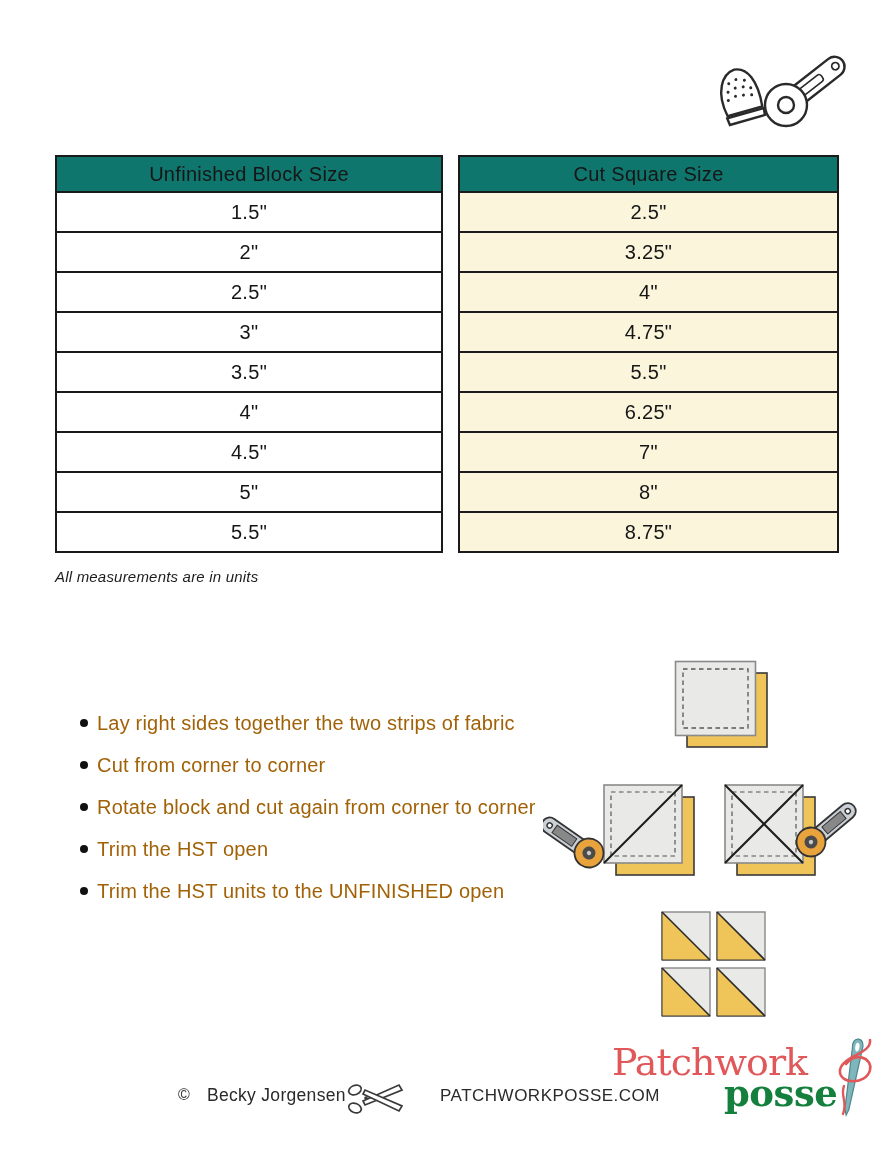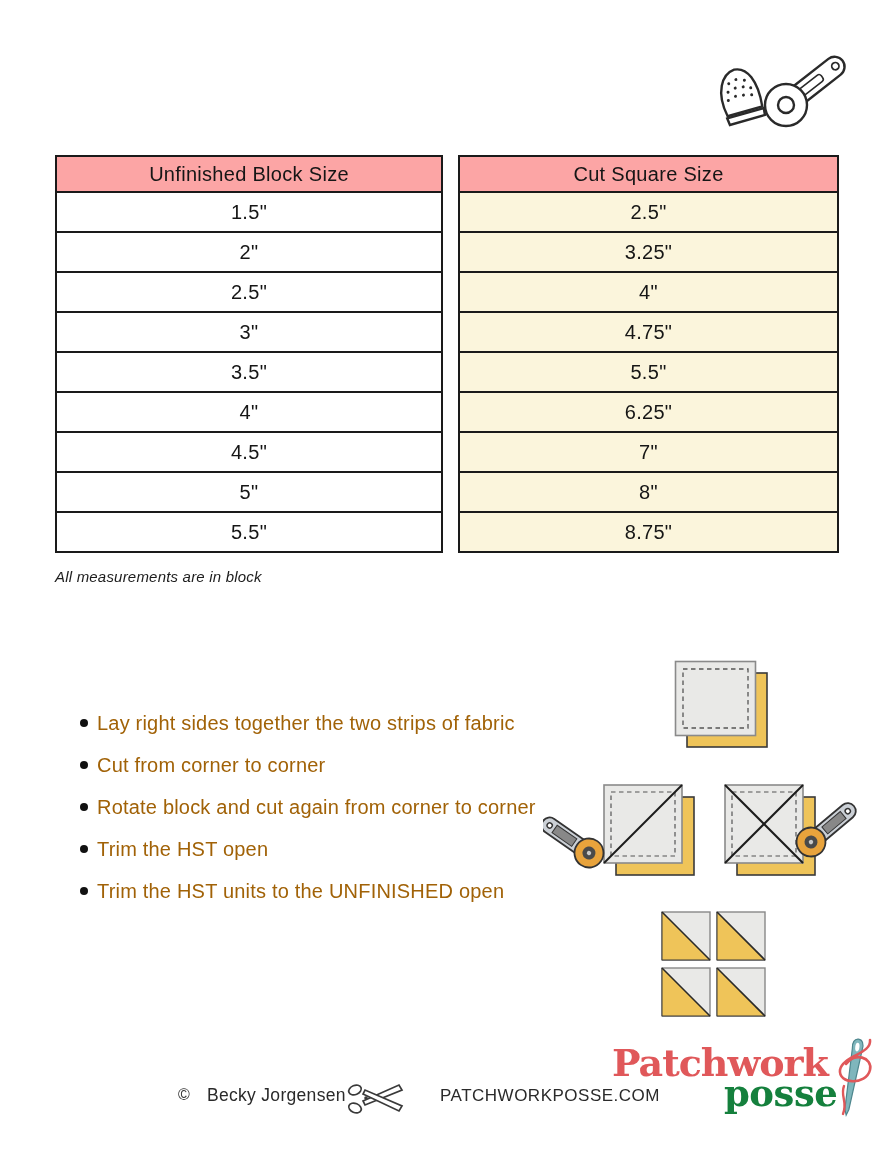--- a/index.html
+++ b/index.html
@@ -18,40 +18,40 @@
     height:34px;display:flex;align-items:center;justify-content:center;
     font-size:20px;border-bottom:2px solid #1a1a1a;letter-spacing:.3px;
   }
   .size-table .trow{
     height:38px;display:flex;align-items:center;justify-content:center;
     font-size:20px;border-bottom:2px solid #1a1a1a;letter-spacing:.3px;
   }
   .size-table .trow:last-child{border-bottom:none;}
   #table-left{left:55px;top:155px;width:388px;}
   #table-right{left:458px;top:155px;width:381px;}
-  #table-left .thead,#table-right .thead{background:#fca5a5;}
+  #table-left .thead,#table-right .thead{background:#0f766e;}
   #table-right .trow{background:#FBF5DC;}
 
   #note{left:55px;top:568px;font-size:15px;font-style:italic;letter-spacing:.2px;color:#1c1c1c;}
 
   
   #instructions{left:80px;top:712px;width:480px;list-style:none;margin:0;padding:0;}
   #instructions li{
     display:flex;align-items:center;gap:9px;margin-bottom:20px;height:22px;
     font-size:20px;font-weight:300;color:#a16207;letter-spacing:.2px;white-space:nowrap;
   }
   #instructions .dot{width:8px;height:8px;border-radius:50%;background:#111;flex:0 0 8px;}
 
   
   #copyright-symbol{left:178px;top:1086px;font-size:16px;color:#333;}
   #copyright-name{left:207px;top:1085px;font-size:17.5px;color:#2a2a2a;letter-spacing:.3px;}
   #website{left:440px;top:1086px;font-size:17px;color:#2a2a2a;letter-spacing:.5px;}
 
   
-  #logo-line1{left:612px;top:1040px;font-family:"DejaVu Serif",serif;font-weight:bold;
+  #logo-line1{left:612px;top:1040px;font-family:"DejaVu Serif",serif;font-weight:normal;
     font-size:38px;color:#E0585A;letter-spacing:-1px;}
   #logo-line2{left:724px;top:1071px;font-family:"DejaVu Serif",serif;font-weight:bold;
     font-size:37px;color:#15803d;letter-spacing:-.5px;}
 </style>
 </head>
 <body>
 
 <div id="page">
 
 
@@ -103,21 +103,21 @@
     <div class="trow">3.25"</div>
     <div class="trow">4"</div>
     <div class="trow">4.75"</div>
     <div class="trow">5.5"</div>
     <div class="trow">6.25"</div>
     <div class="trow">7"</div>
     <div class="trow">8"</div>
     <div class="trow">8.75"</div>
   </div>
 
-  <div id="note" class="abs">All measurements are in block</div>
+  <div id="note" class="abs">All measurements are in units</div>
 
   <ul id="instructions" class="abs">
     <li>
         <span class="dot"></span>
         <span>Lay right sides together the two strips of fabric</span>
       </li>
     <li>
         <span class="dot"></span>
         <span>Cut from corner to corner</span>
       </li>

